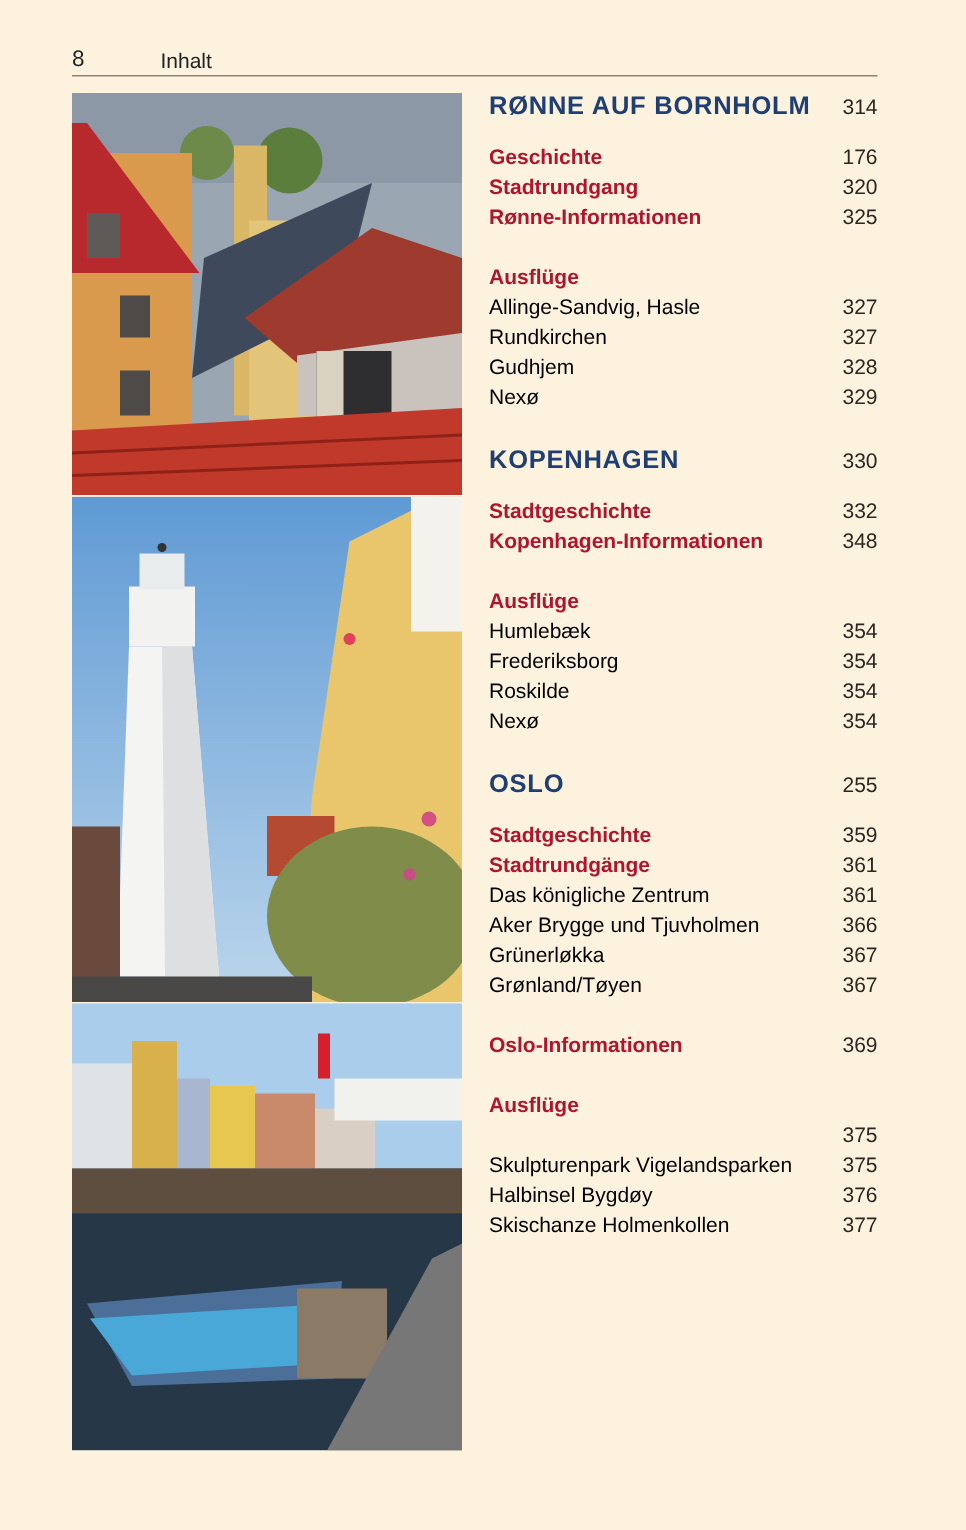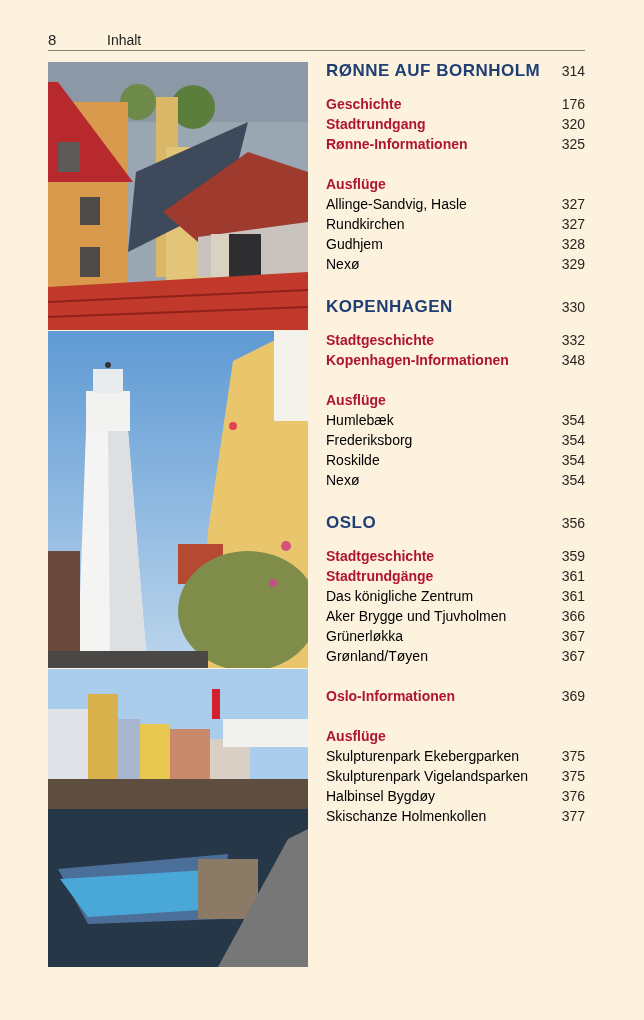--- a/index.html
+++ b/index.html
@@ -189,21 +189,21 @@
       <span class="pg">354</span>
     </div>
   <div class="row entry">
       <span class="lbl">Nexø</span>
       <span class="pg">354</span>
     </div>
   <div class="gap-m"></div>
 
   <div class="row chapter">
     <span class="lbl">OSLO</span>
-    <span class="pg">356</span>
+    <span class="pg">255</span>
   </div>
   <div class="gap-s"></div>
   <div class="row section">
       <span class="lbl">Stadtgeschichte</span>
       <span class="pg">359</span>
     </div>
   <div class="row section">
       <span class="lbl">Stadtrundgänge</span>
       <span class="pg">361</span>
     </div>
@@ -226,21 +226,20 @@
   <div class="gap-m"></div>
   <div class="row section">
       <span class="lbl">Oslo-Informationen</span>
       <span class="pg">369</span>
     </div>
   <div class="gap-m"></div>
   <div class="row section">
       <span class="lbl">Ausflüge</span>
     </div>
   <div class="row entry">
-      <span class="lbl">Skulpturenpark Ekebergparken</span>
       <span class="pg">375</span>
     </div>
   <div class="row entry">
       <span class="lbl">Skulpturenpark Vigelandsparken</span>
       <span class="pg">375</span>
     </div>
   <div class="row entry">
       <span class="lbl">Halbinsel Bygdøy</span>
       <span class="pg">376</span>
     </div>

